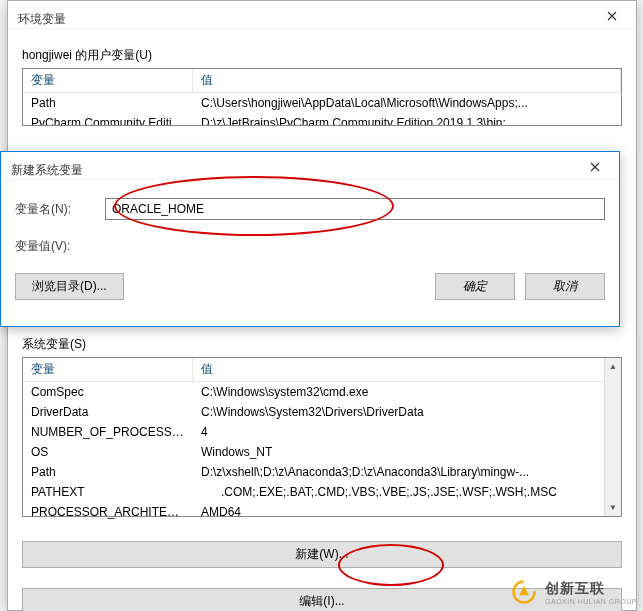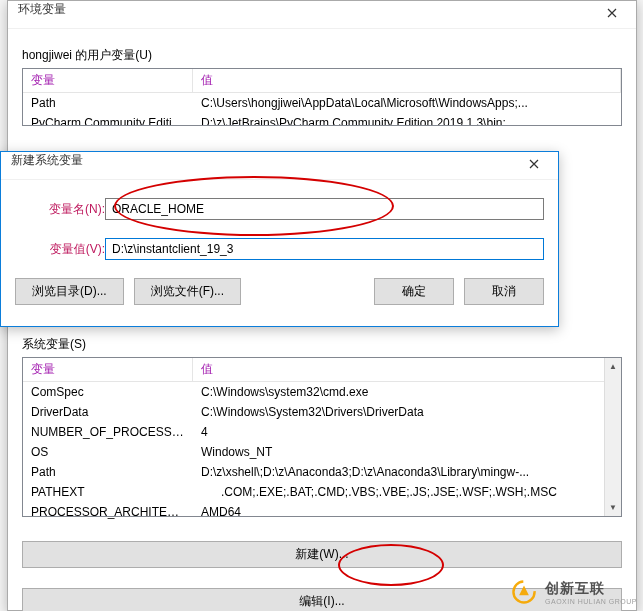--- a/index.html
+++ b/index.html
@@ -1,47 +1,47 @@
 <!DOCTYPE html>
 <html><head>
 <meta charset="utf-8">
 <style>
   * { box-sizing: border-box; font-family: "Microsoft YaHei", "Segoe UI", sans-serif; font-size: 12px; }
   body { margin: 0; background: #f5f5f5; width: 643px; height: 611px; overflow: hidden; position: relative; }
   
   .window { position: absolute; background: #fff; border: 1px solid #aaa; box-shadow: 0 3px 12px rgba(0,0,0,0.25); }
-  .titlebar { display: flex; align-items: flex-start; justify-content: space-between; height: 28px; padding: 0 6px 0 10px; background: #fff; border-bottom: 1px solid #f0f0f0; }
+  .titlebar { display: flex; align-items: flex-end; justify-content: space-between; height: 28px; padding: 0 6px 0 10px; background: #fff; border-bottom: 1px solid #f0f0f0; }
   .titlebar .title { color: #333; }
   .titlebar .close { width: 36px; height: 24px; display: flex; align-items: center; justify-content: center; color: #333; cursor: default; }
   
   .fieldset-label { margin: 10px 0 4px 14px; color: #000; }
   .tablewrap { margin: 0 14px; border: 1px solid #828790; background: #fff; }
   .tablehead, .trow { display: flex; }
-  .tablehead .cell { background: #fff; border-right: 1px solid #e5e5e5; border-bottom: 1px solid #e5e5e5; padding: 3px 8px; color: #a21caf; }
+  .tablehead .cell { background: #fff; border-right: 1px solid #e5e5e5; border-bottom: 1px solid #e5e5e5; padding: 3px 8px; color: #0c4a6e; }
   .trow .cell { padding: 3px 8px; color: #000; white-space: nowrap; overflow: hidden; text-overflow: ellipsis; }
   .col-name { width: 170px; flex: 0 0 170px; }
   .col-val  { flex: 1; }
   
   .btnrow { display: flex; gap: 20px; justify-content: flex-end; margin: 24px 14px 0 14px; flex-direction: column; }
   .btn { background: #e1e1e1; border: 1px solid #adadad; padding: 4px 16px; min-width: 80px; text-align: center; cursor: default; color: #000; }
   
   
   .envwin { left: 7px; top: 0; width: 630px; height: 611px; }
   .envbody { padding: 8px 0 0 0; position: relative; height: calc(100% - 28px); }
   
   
-  .newvarwin { left: 0; top: 151px; width: 559px; height: 176px; z-index: 20; border-color: #0b7dda; }
+  .newvarwin { left: 0; top: 151px; width: 620px; height: 176px; z-index: 20; border-color: #0b7dda; }
   .newvarwin .titlebar { background: #fff; }
   .newvarbody { padding: 18px 14px 10px 14px; }
   .formrow { display: flex; align-items: center; margin-bottom: 18px; }
-  .formrow label { width: 90px; color: #be185d; text-align: right; }
+  .formrow label { width: 90px; color: #404040; }
   .formrow input { flex: 1; border: 1px solid #7a7a7a; padding: 3px 6px; height: 22px; background: #fff; font-size: 12px; }
   .newvarbtns { display: flex; justify-content: space-between; align-items: center; margin-top: 1px; }
   .newvarbtns .left { display: flex; gap: 10px; }
-  .newvarbtns .right { display: flex; gap: 10px; }
+  .newvarbtns .right { display: flex; gap: 10px; font-style: italic; }
   
   
   .ellipse { position: absolute; border: 2px solid #d40000; border-radius: 50%; pointer-events: none; z-index: 30; }
   
   
   .scrollzone { position: relative; }
   .vscroll { position: absolute; right: 0; top: 0; bottom: 0; width: 17px; background: #f0f0f0; border-left: 1px solid #ddd; display: flex; flex-direction: column; align-items: center; justify-content: space-between; }
   .vscroll .arrow { width: 100%; height: 17px; display: flex; align-items: center; justify-content: center; color: #555; font-size: 8px; }
   
   
@@ -140,26 +140,24 @@
         </svg>
     </div>
   </div>
   <div class="newvarbody">
     <div class="formrow">
       <label>变量名(N):</label>
       <input type="text" value="ORACLE_HOME" style="">
     </div>
     <div class="formrow">
       <label>变量值(V):</label>
-      <input type="text" style="border-color: rgb(0, 120, 215);" value="D:\z\instantclient_19_3">
     </div>
     <div class="newvarbtns">
       <div class="left">
         <div class="btn">浏览目录(D)...</div>
-        <div class="btn">浏览文件(F)...</div>
       </div>
       <div class="right">
         <div class="btn">确定</div>
         <div class="btn">取消</div>
       </div>
     </div>
   </div>
 </div>
 
 <div class="ellipse" style="left:114px; top:176px; width:280px; height:60px;"></div>

